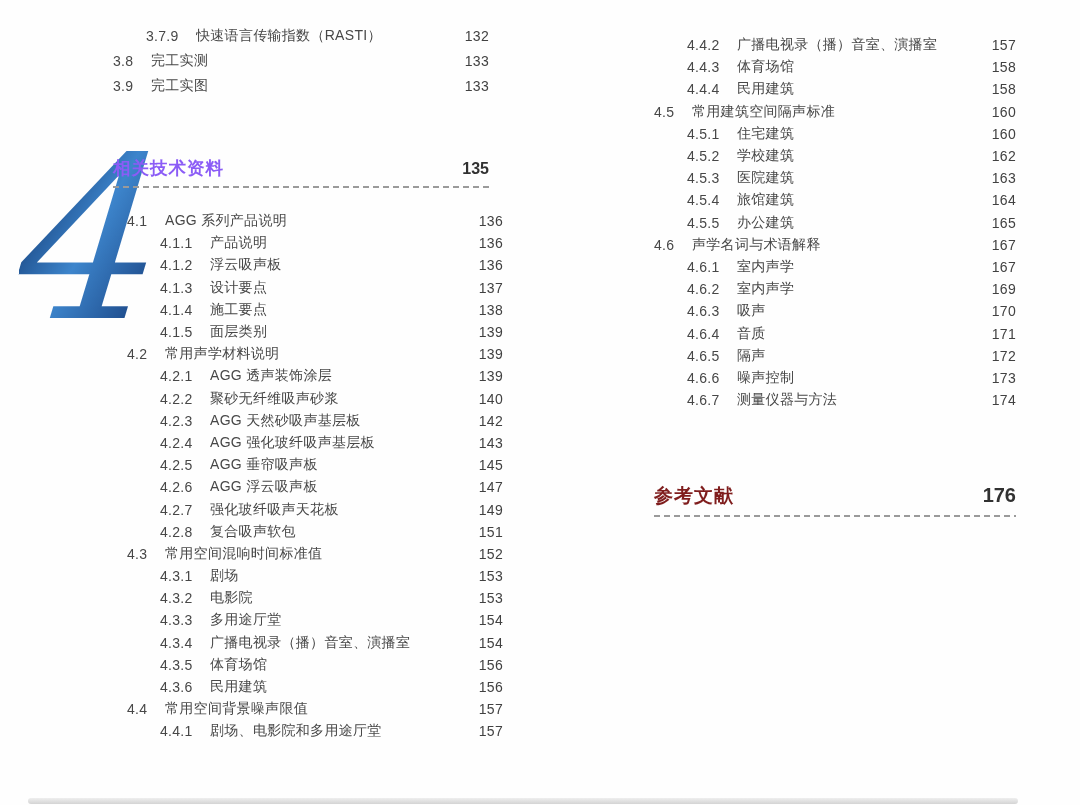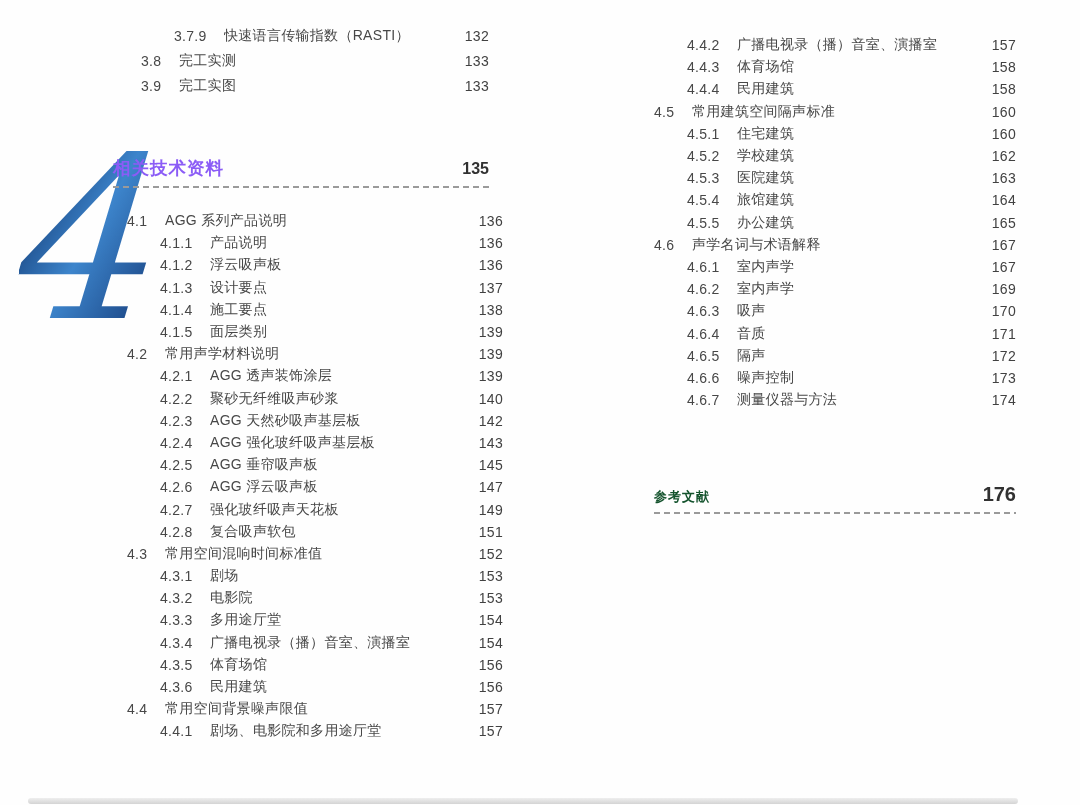--- a/index.html
+++ b/index.html
@@ -33,21 +33,21 @@
   .col-right-main{left:654px;top:34px;width:362px;}
 
   
   .toc-row{
     display:flex;align-items:center;
     height:22.2px;
     font-size:14px;color:#474747;
     letter-spacing:0.3px;
     white-space:nowrap;
   }
-  .col-left-prev .toc-row{height:25px;margin-left:28px;}
+  .col-left-prev .toc-row{height:25px;}
   .toc-row .toc-number{flex:0 0 38px;}
   .toc-row.lv2{padding-left:33px;}
   .toc-row.lv2 .toc-number{flex:0 0 50px;}
   .toc-row .toc-label{flex:0 1 auto;overflow:hidden;}
   .toc-row .toc-page{margin-left:auto;flex:0 0 42px;text-align:right;color:#414141;}
 
   
   .chapter-header{
     position:absolute;left:113px;top:156px;width:376px;
   }
@@ -64,21 +64,21 @@
     margin-top:6px;height:2px;
     background:repeating-linear-gradient(90deg,#9a9a9a 0 6px,transparent 6px 10px);
   }
 
   
   .references{
     position:absolute;left:654px;top:483px;width:362px;
   }
   .references .hdr-line{display:flex;align-items:baseline;}
   .references .ref-title{
-    font-size:13px;font-weight:bold;color:#14532d;letter-spacing:1px;
+    font-size:19px;font-weight:bold;color:#7f1d1d;letter-spacing:1px;
   }
   .references .ref-page{
     margin-left:auto;font-size:20px;font-weight:bold;color:#313131;
   }
 
   
   .page-edge-shadow{
     position:absolute;left:28px;right:62px;bottom:1px;height:6px;
     background:linear-gradient(#e9e9e9,#c6c6c6);
     border-radius:3px;opacity:.75;

